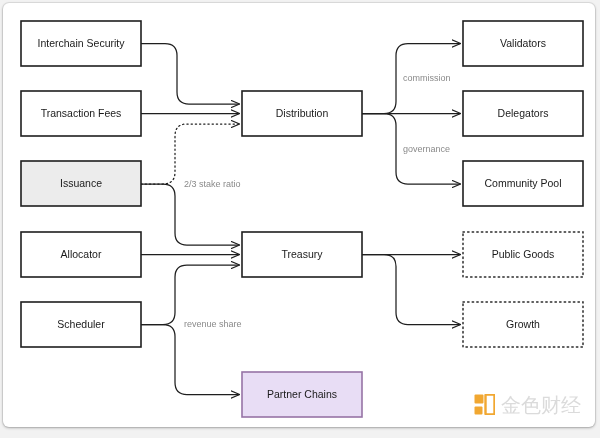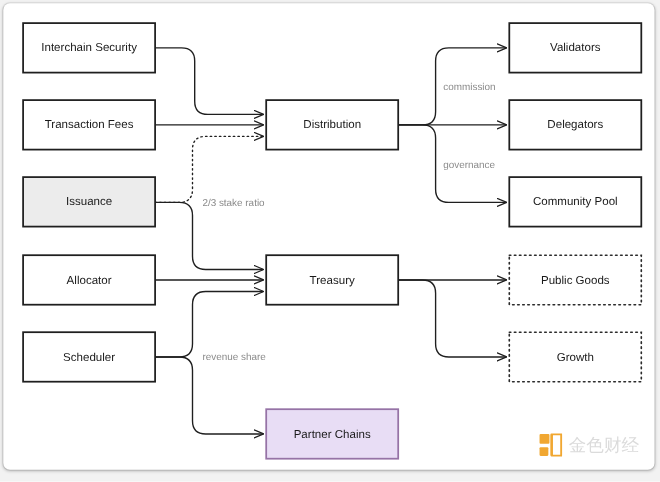--- a/index.html
+++ b/index.html
@@ -87,21 +87,21 @@
     opacity: 0.92;
   }
   #wm-mark {
     width: 21px;
     height: 21px;
     position: relative;
     flex: 0 0 auto;
   }
   #wm-text {
     font-family: "DejaVu Sans", sans-serif;
-    font-size: 16px;
+    font-size: 20px;
     letter-spacing: 0px;
     color: #d8d8d8;
     white-space: nowrap;
     line-height: 1;
   }
 </style>
 </head>
 <body>
 
 <div id="page">

